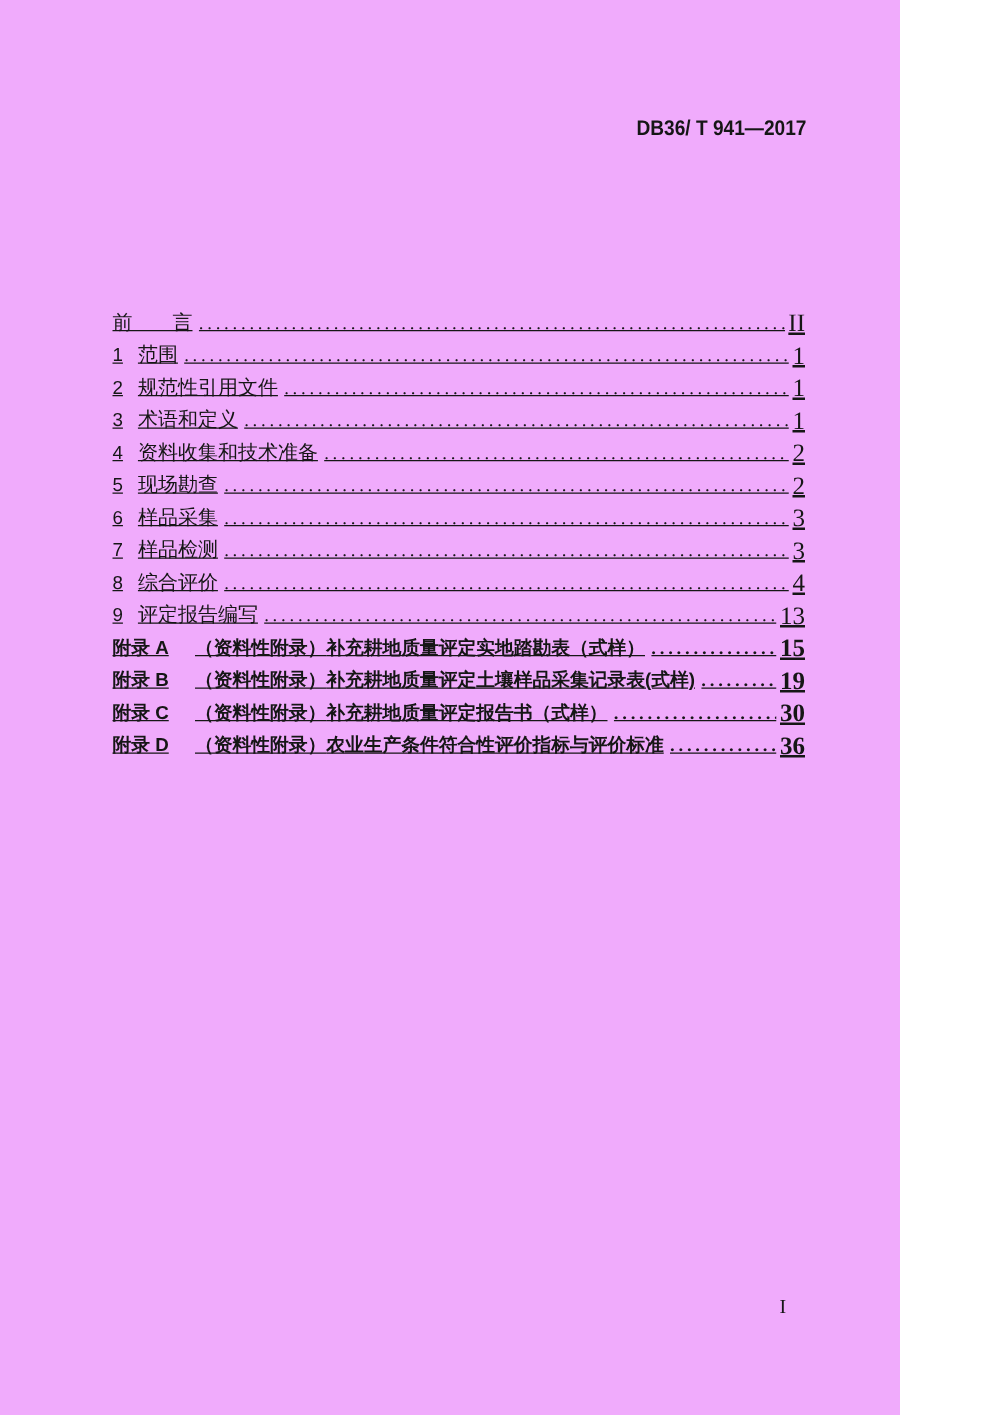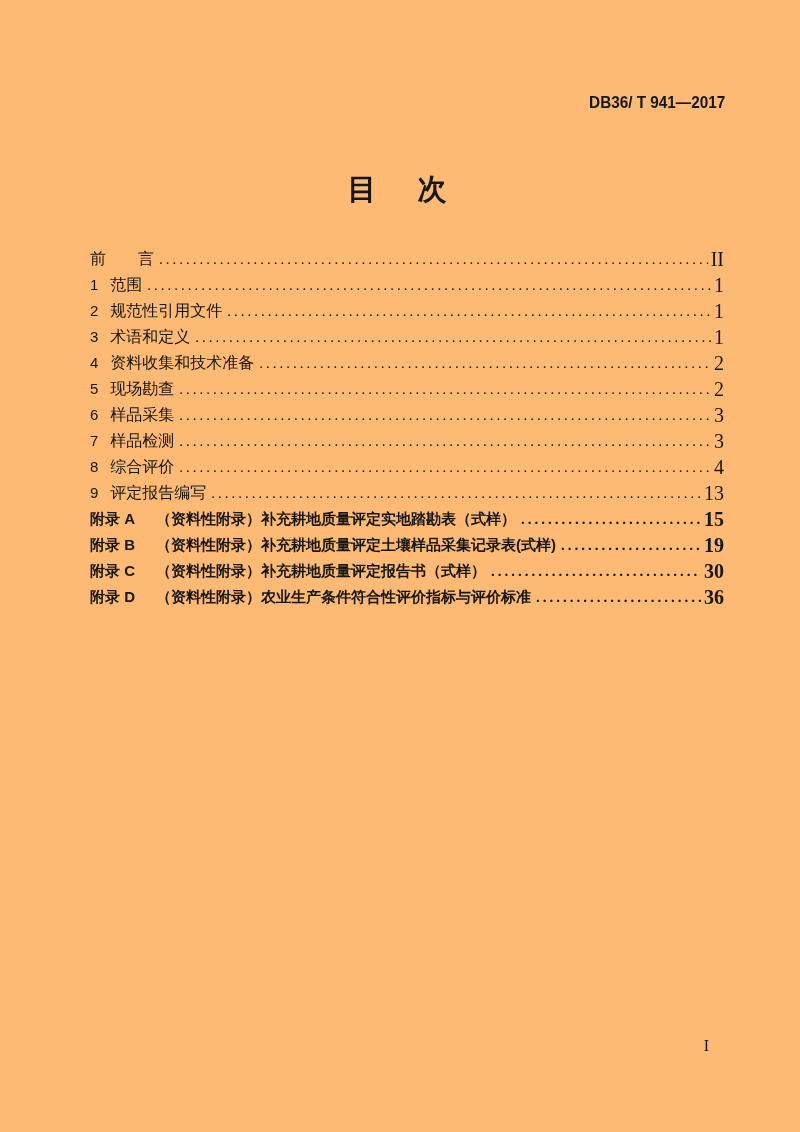--- a/index.html
+++ b/index.html
@@ -6,22 +6,22 @@
   html, body { background: #ffffff; }
   body {
     width: 800px; height: 1132px;
     font-family: "Liberation Serif", "DejaVu Serif", serif;
     color: #161616;
     position: relative;
     overflow: hidden;
   }
   .page {
     position: relative;
-    width: 800px; height: 1132px;
-    background: #fdba74;
+    width: 720px; height: 1132px;
+    background: #f0abfc;
   }
   
   .doc-header {
     position: absolute;
     top: 93px; right: 75px;
     font-family: "Liberation Sans", "DejaVu Sans", sans-serif;
     font-weight: 700;
     font-size: 17px;
     letter-spacing: 0px;
     transform: scaleX(0.9);
@@ -45,20 +45,21 @@
     position: absolute;
     top: 246px; left: 90px; right: 76px;
   }
   .toc-row {
     display: flex;
     align-items: center;
     height: 26px;
     line-height: 26px;
     font-size: 16px;
     white-space: nowrap;
+    text-decoration: underline;
   }
   .toc-label {
     font-family: "Liberation Sans", "DejaVu Sans", sans-serif;
     font-size: 15px;
     margin-right: 12px;
     flex: 0 0 auto;
   }
   .toc-label:empty { display: none; }
   .toc-note {
     margin-right: 0;
@@ -97,21 +98,20 @@
     font-size: 16px;
   }
 </style>
 </head>
 <body>
 
 <div class="page">
 
   <div class="doc-header">DB36/ T 941—2017</div>
 
-  <h1 class="doc-title">目　次</h1>
 
   <div class="toc">
 
     <div class="toc-row">
 
       <span class="toc-title-text">前　　言</span>
       <span class="toc-leader"></span>
       <span class="toc-page">II</span>
     </div>
 

